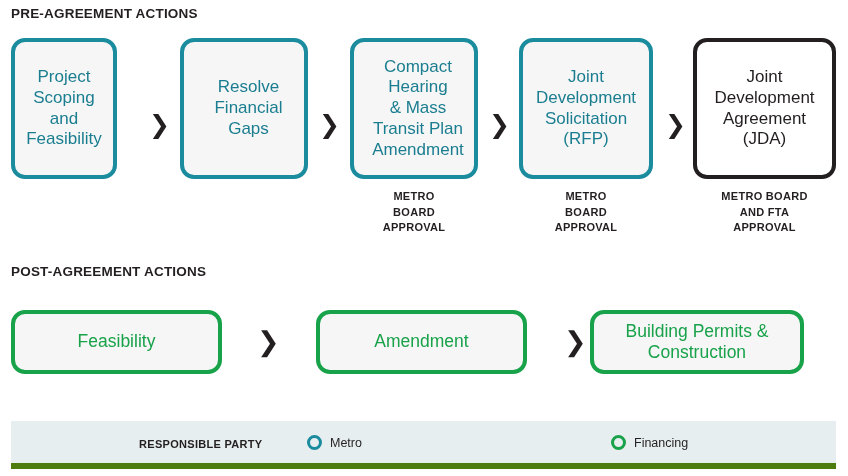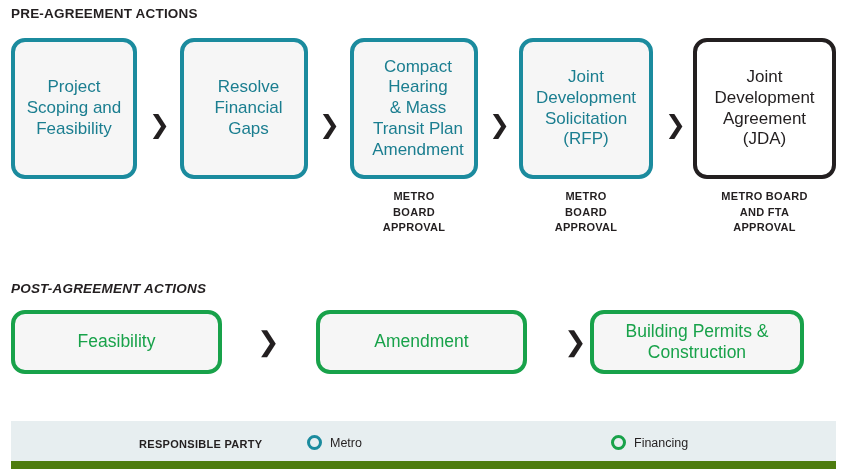--- a/index.html
+++ b/index.html
@@ -19,21 +19,21 @@
   .section-title {
     position: absolute;
     font-size: 13.5px;
     font-weight: bold;
     letter-spacing: 0.2px;
     color: #231f20;
     white-space: nowrap;
     text-align: right;
   }
   #pre-title  { left: 11px; top: 6px; }
-  #post-title { left: 11px; top: 281px; font-style: italic; }
+  #post-title { left: 11px; top: 264px; }
 
   
   .flow-box {
     position: absolute;
     box-sizing: border-box;
     border-radius: 14px;
     display: flex;
     align-items: center;
     justify-content: center;
     text-align: center;
@@ -83,21 +83,21 @@
   }
 
   
   #legend-bar {
     position: absolute;
     left: 11px;
     top: 421px;
     width: 825px;
     height: 48px;
     background: #e7eef0;
-    border-bottom: 8px solid #4d7c0f;
+    border-bottom: 6px solid #4d7c0f;
     box-sizing: border-box;
   }
   .legend-title {
     position: absolute;
     top: 17px;
     font-size: 11px;
     font-weight: bold;
     letter-spacing: 0.3px;
     color: #231f20;
     white-space: nowrap;
@@ -123,21 +123,21 @@
     margin-left: 8px;
     font-size: 12.5px;
     color: #231f20;
   }
 </style>
 </head>
 <body>
 
 <div class="section-title" id="pre-title">PRE-AGREEMENT ACTIONS</div>
 
-<div class="flow-box teal top-row" id="pre-box-0" style="left:11px; top:38px; width:126px; height:141px;">
+<div class="flow-box teal top-row" id="pre-box-0" style="left:11px; top:38px; width:106px; height:141px;">
   <span class="box-label">Project<br>Scoping and<br>Feasibility</span>
 </div>
 
 <div class="chevron chev-top" style="left:149px; top:112px;">❯</div>
 
 <div class="flow-box teal top-row" id="pre-box-1" style="left:180px; top:38px; width:128px; height:141px;padding-left:9px;">
   <span class="box-label">Resolve<br>Financial<br>Gaps</span>
 </div>
 
 <div class="chevron chev-top" style="left:319px; top:112px;">❯</div>

